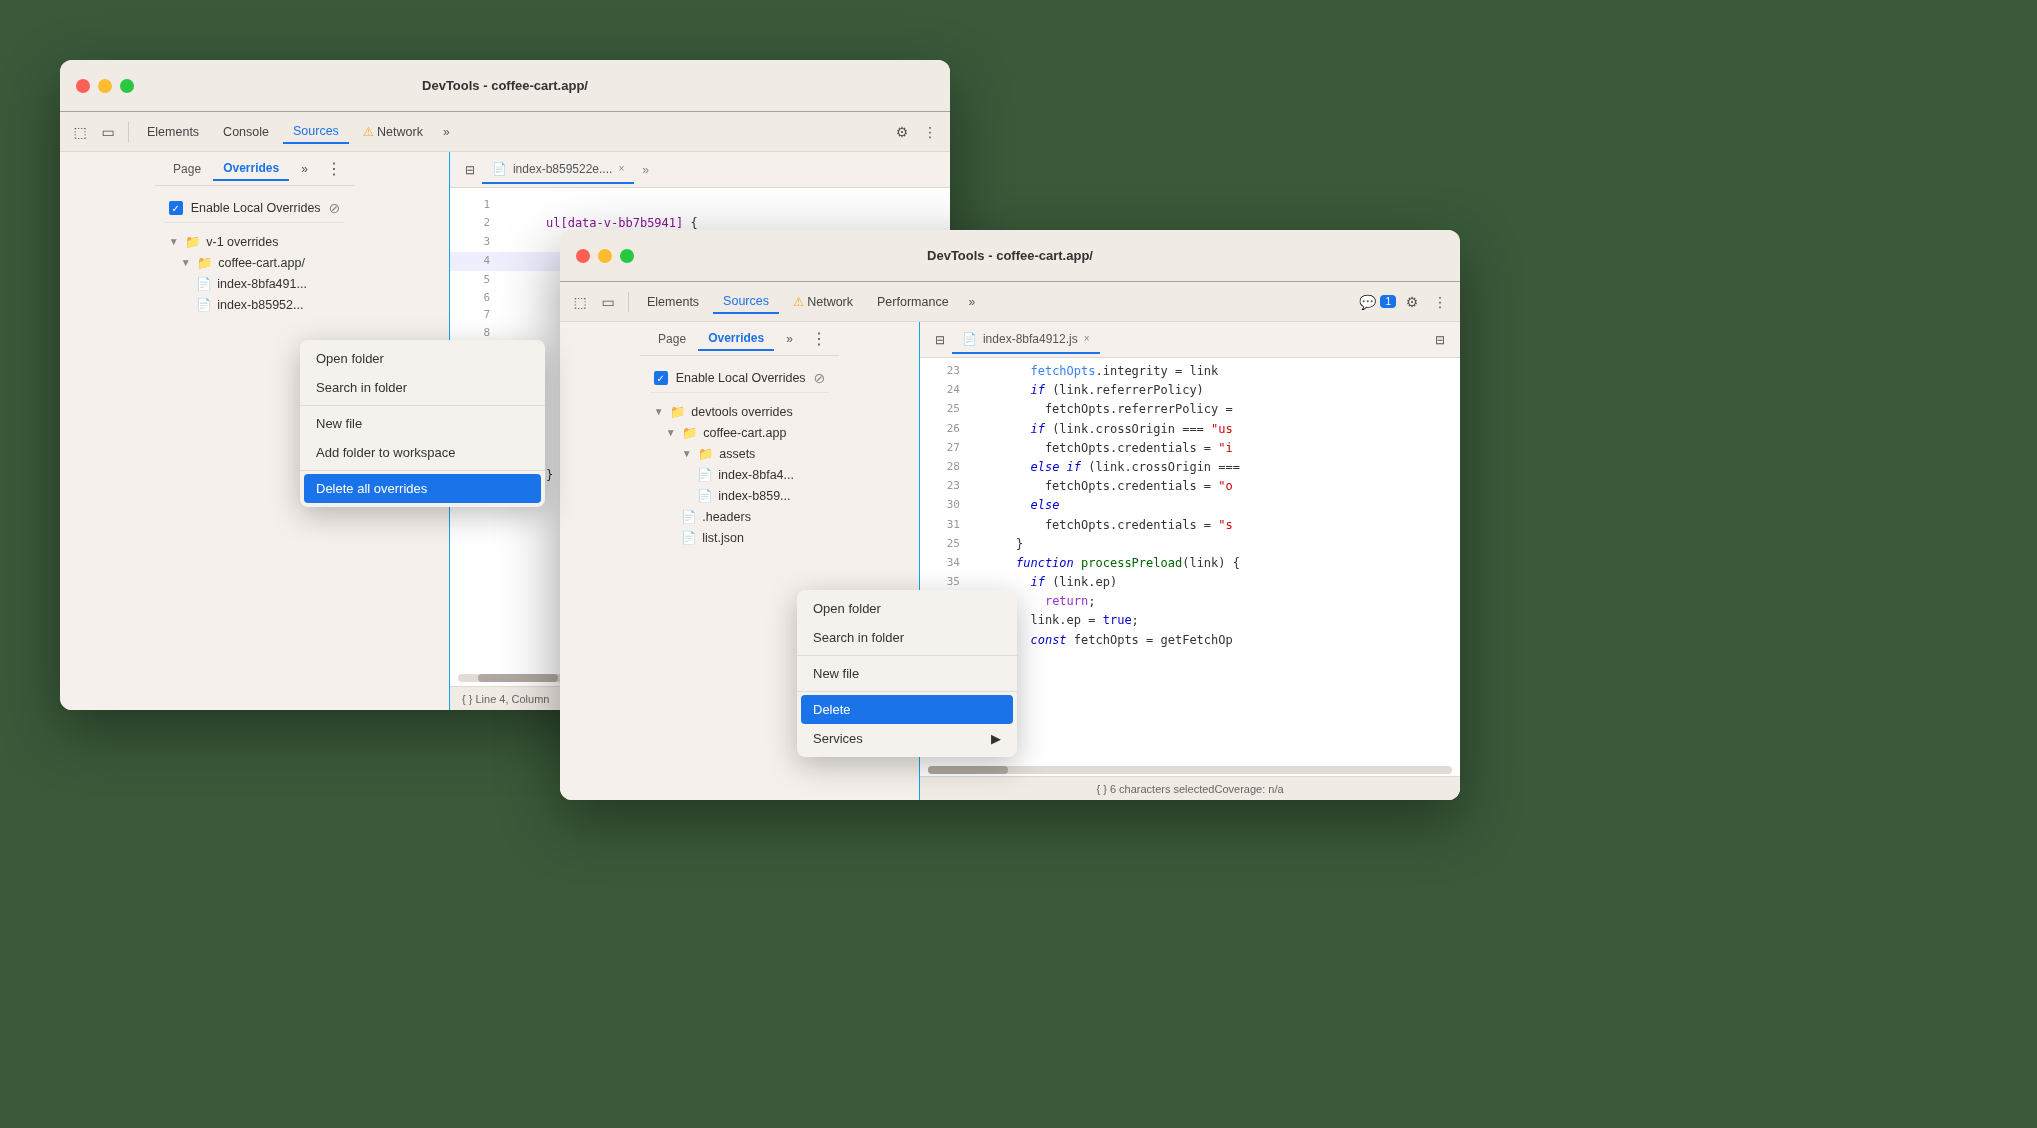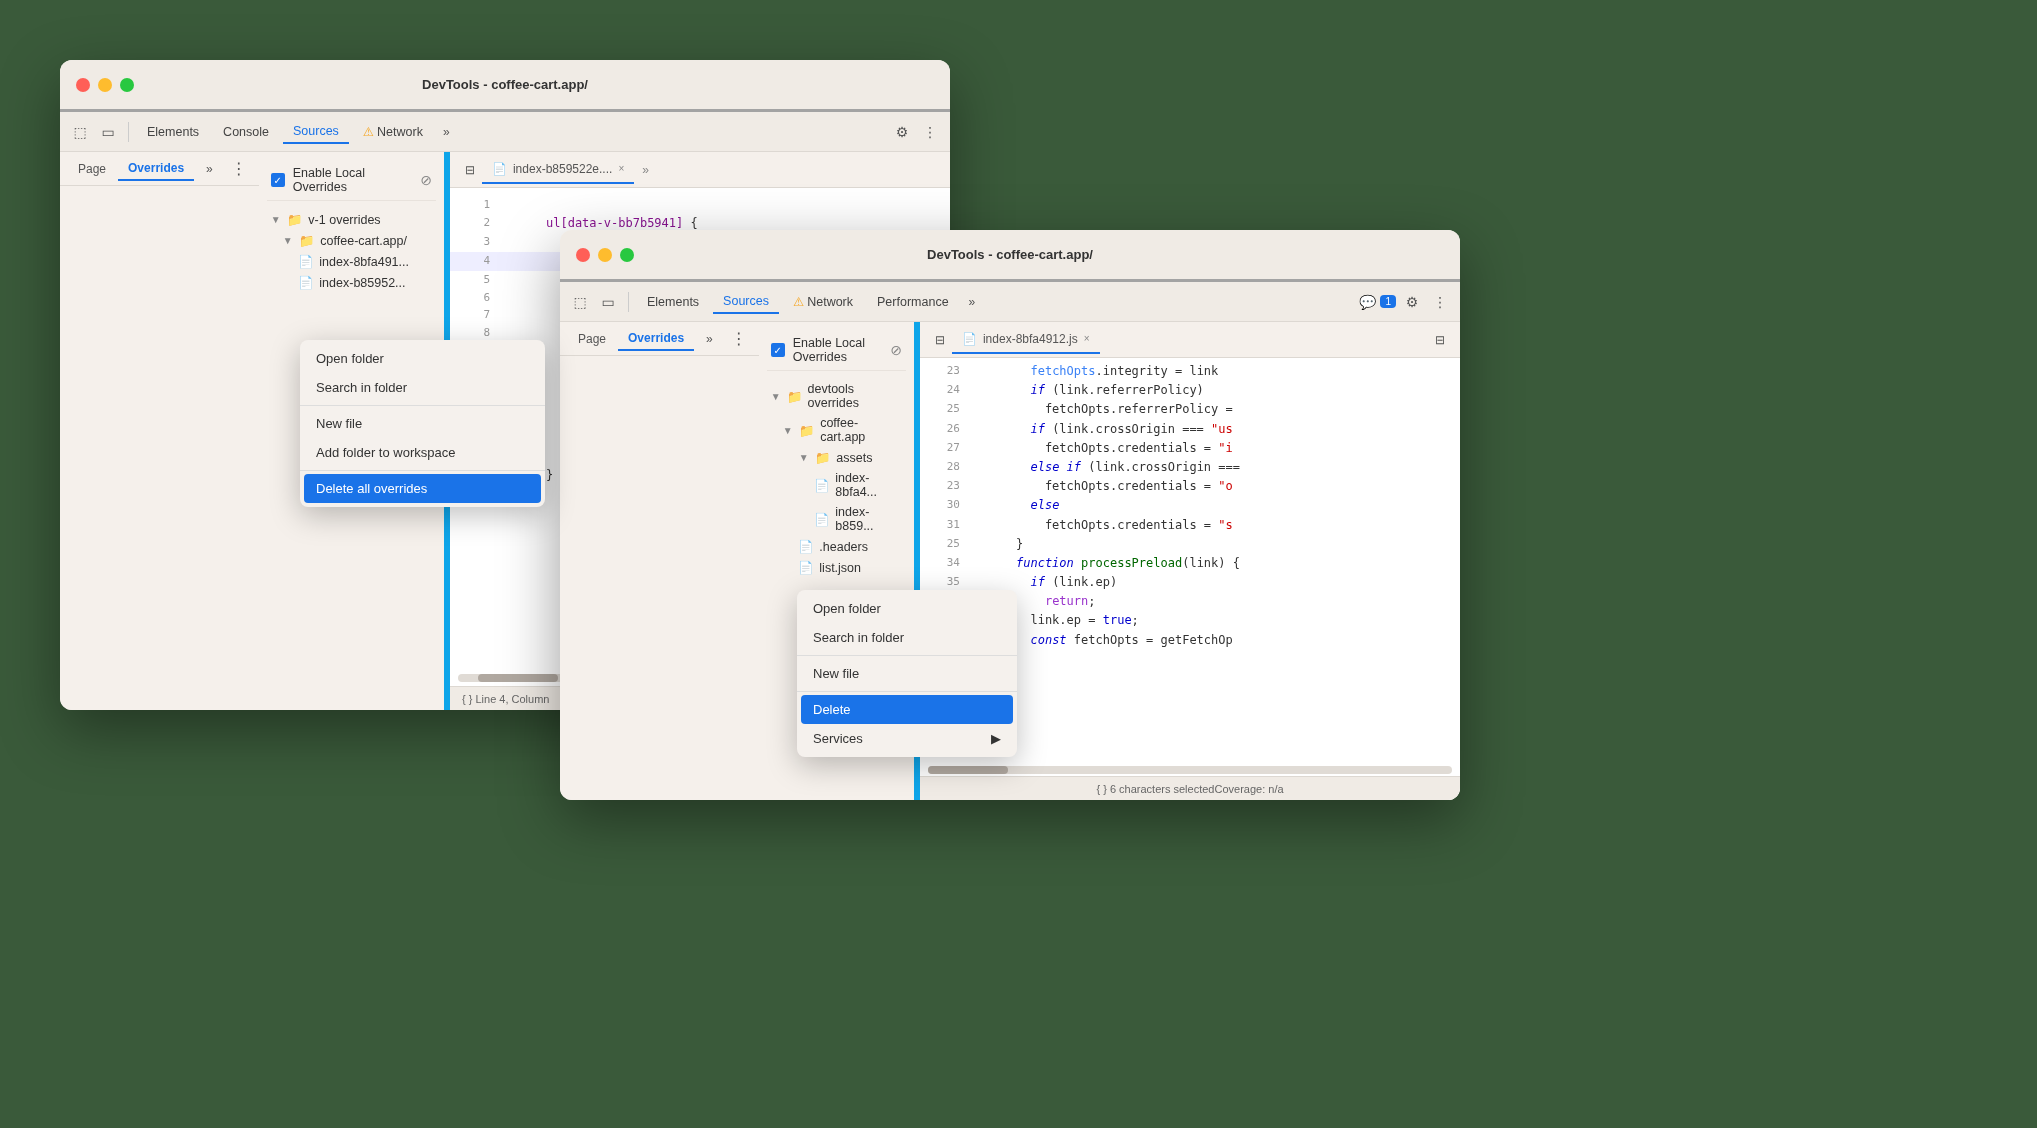--- a/index.html
+++ b/index.html
@@ -20,21 +20,21 @@
       overflow: hidden;
       background: #f5f0eb;
     }
 
     .window-titlebar {
       height: 52px;
       background: #f0ebe5;
       display: flex;
       align-items: center;
       padding: 0 16px;
-      border-bottom: 3px solid #a3a3a3;
+      border-bottom: 1px solid #a3a3a3;
       position: relative;
     }
 
     .traffic-lights {
       display: flex;
       gap: 8px;
       align-items: center;
     }
 
     .traffic-light {
@@ -110,25 +110,26 @@
 
     
     .panel-row {
       display: flex;
       height: calc(100% - 92px);
     }
 
     
     .sidebar {
       width: 390px;
-      border-right: 6px solid #0ea5e9;
-      display: flex;
-      flex-direction: row;
+      border-right: 1px solid #0ea5e9;
+      display: flex;
+      flex-direction: column;
       background: #f5f0eb;
       overflow: hidden;
+      align-items: center;
     }
 
     .sidebar-tabs {
       display: flex;
       align-items: center;
       padding: 0 8px;
       height: 34px;
       border-bottom: 1px solid #ddd8d2;
       gap: 2px;
     }

